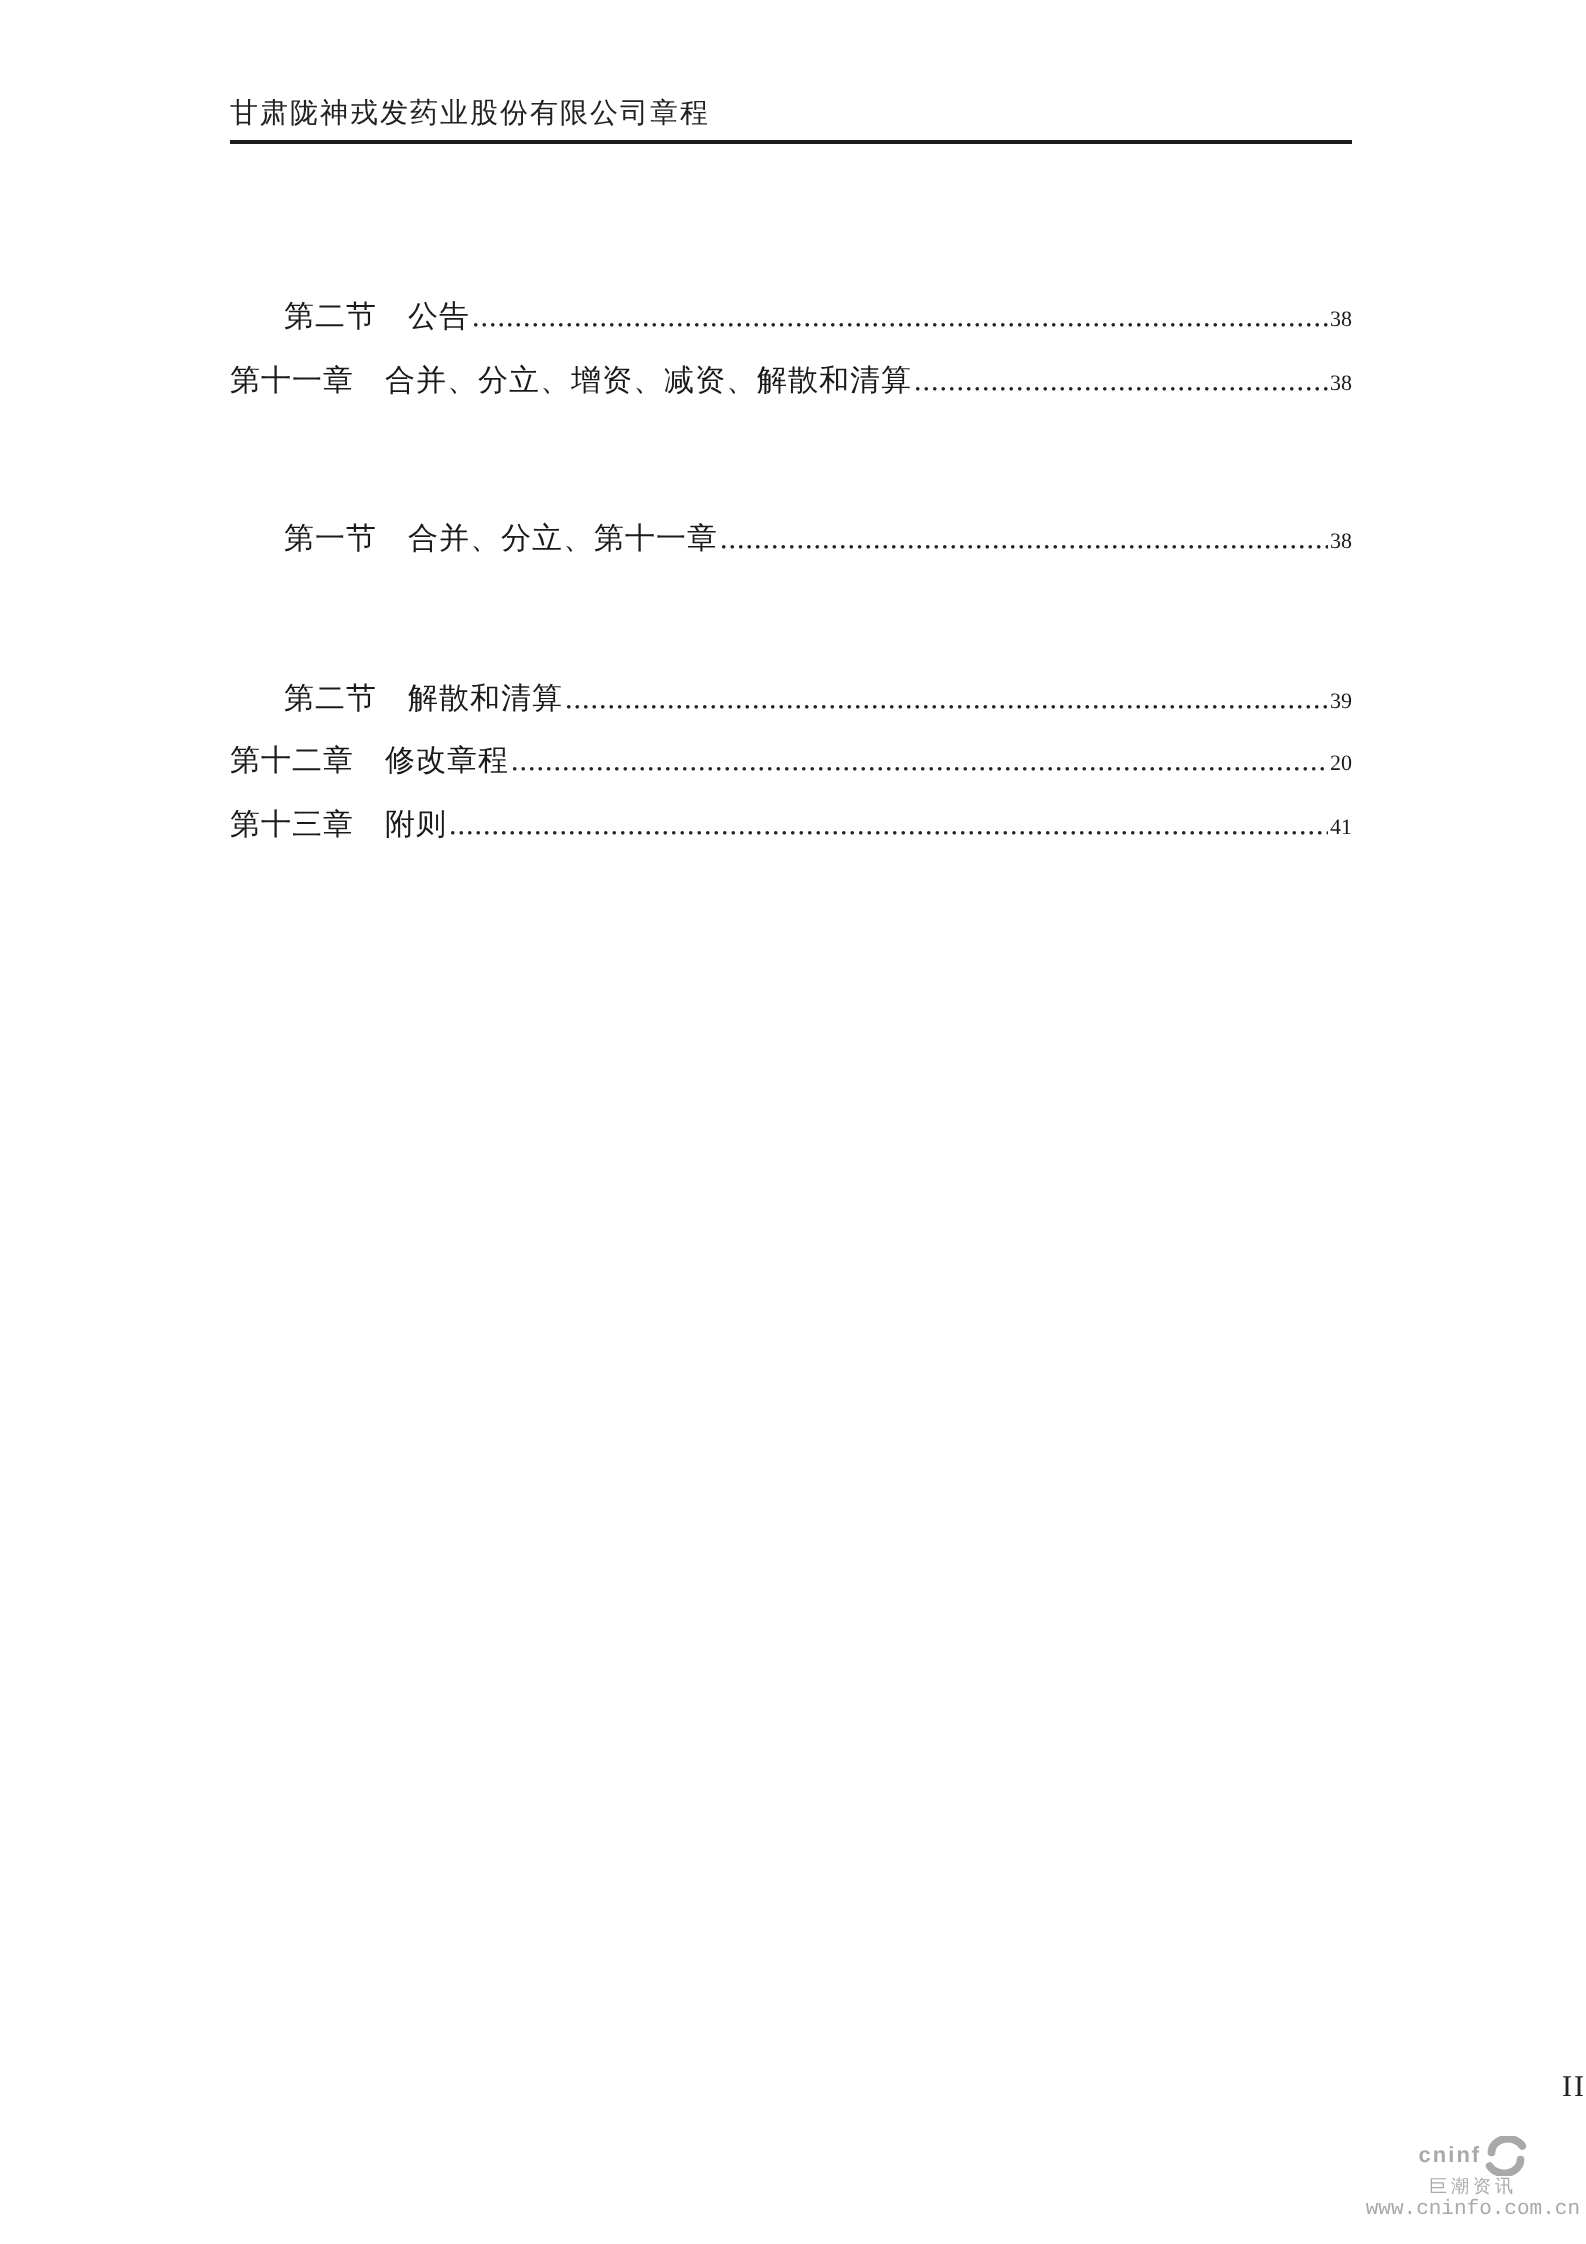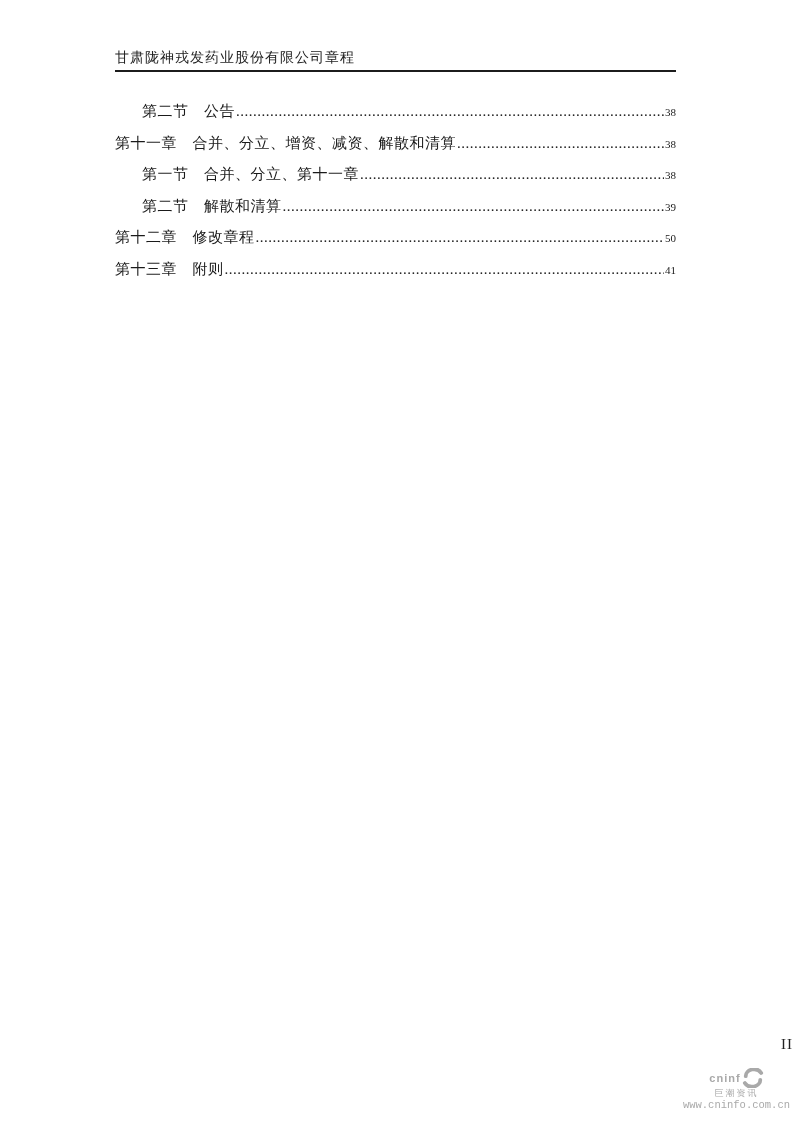--- a/index.html
+++ b/index.html
@@ -39,21 +39,21 @@
   }
   .toc-row {
     display: flex;
     align-items: baseline;
     height: 31.5px;
     line-height: 31.5px;
     font-size: 15px;
     white-space: nowrap;
     cursor: default;
   }
-  .toc-row.indent-1 { padding-left: 27px; }
+  .toc-row.indent-1 { padding-left: 27px; margin-top: 48px; }
   .toc-label { flex: 0 0 auto; letter-spacing: 0.5px; }
   .toc-leader {
     flex: 1 1 auto;
     overflow: hidden;
     margin: 0 1px;
     color: #222;
   }
   .toc-leader::after {
     content: "......................................................................................................................................................................................................";
     font-size: 15px;
@@ -138,21 +138,21 @@
 
     <div class="toc-row indent-1">
       <span class="toc-label">第二节　解散和清算</span>
       <span class="toc-leader"></span>
       <span class="toc-page">39</span>
     </div>
 
     <div class="toc-row">
       <span class="toc-label">第十二章　修改章程</span>
       <span class="toc-leader"></span>
-      <span class="toc-page">50</span>
+      <span class="toc-page">20</span>
     </div>
 
     <div class="toc-row">
       <span class="toc-label">第十三章　附则</span>
       <span class="toc-leader"></span>
       <span class="toc-page">41</span>
     </div>
   </div>
 
   <div class="page-number">II</div>

